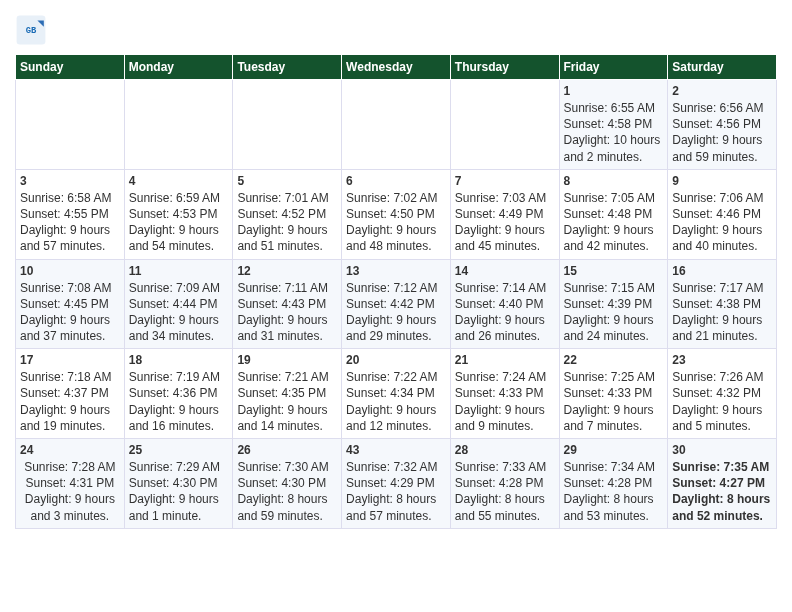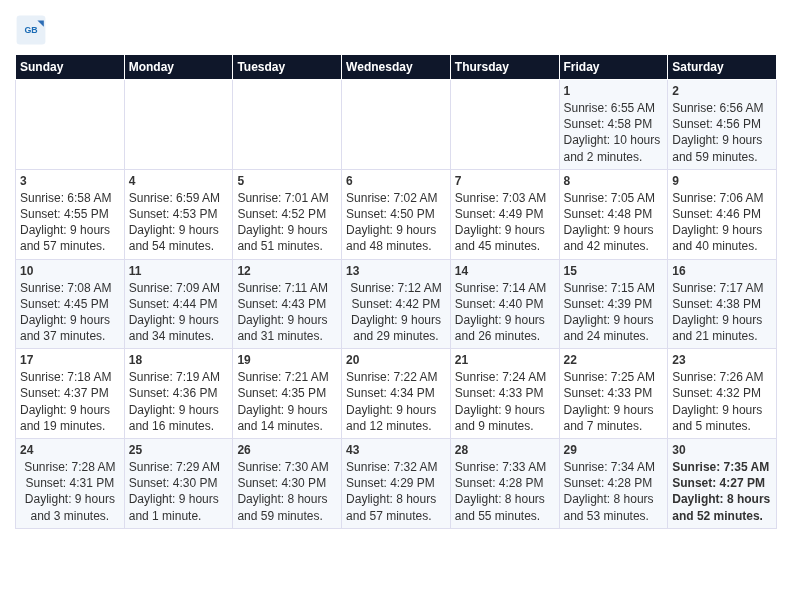--- a/index.html
+++ b/index.html
@@ -13,20 +13,21 @@
     .page {
       width: 792px;
       height: 612px;
       padding: 10px 15px;
     }
     .header {
       display: flex;
       justify-content: space-between;
       align-items: flex-start;
       margin-bottom: 8px;
+      font-family: Liberation Mono, monospace;
     }
     .logo {
       display: flex;
       align-items: center;
       margin-top: 4px;
     }
     .logo-text {
       font-size: 18px;
       font-weight: bold;
       color: #333;
@@ -50,21 +51,21 @@
     .subtitle {
       font-size: 14px;
       color: #444;
     }
     table {
       width: 100%;
       border-collapse: collapse;
       table-layout: fixed;
     }
     thead tr {
-      background-color: #0f172a;
+      background-color: #14532d;
     }
     thead th {
       color: #fff;
       font-size: 12px;
       font-weight: bold;
       padding: 5px 4px;
       text-align: left;
       border: 1px solid #fff;
     }
     tbody tr {
@@ -220,21 +221,21 @@
           </td>
           <td>
             <span class="day-number">12</span>
             <div class="day-info" style="white-space: pre-line;">Sunrise: 7:11 AM
 Sunset: 4:43 PM
 Daylight: 9 hours
 and 31 minutes.</div>
           </td>
           <td>
             <span class="day-number">13</span>
-            <div class="day-info" style="white-space: pre-line; text-align: center;">Sunrise: 7:12 AM
+            <div class="day-info" style="white-space: pre-line;">Sunrise: 7:12 AM
 Sunset: 4:42 PM
 Daylight: 9 hours
 and 29 minutes.</div>
           </td>
           <td>
             <span class="day-number">14</span>
             <div class="day-info" style="white-space: pre-line;">Sunrise: 7:14 AM
 Sunset: 4:40 PM
 Daylight: 9 hours
 and 26 minutes.</div>

